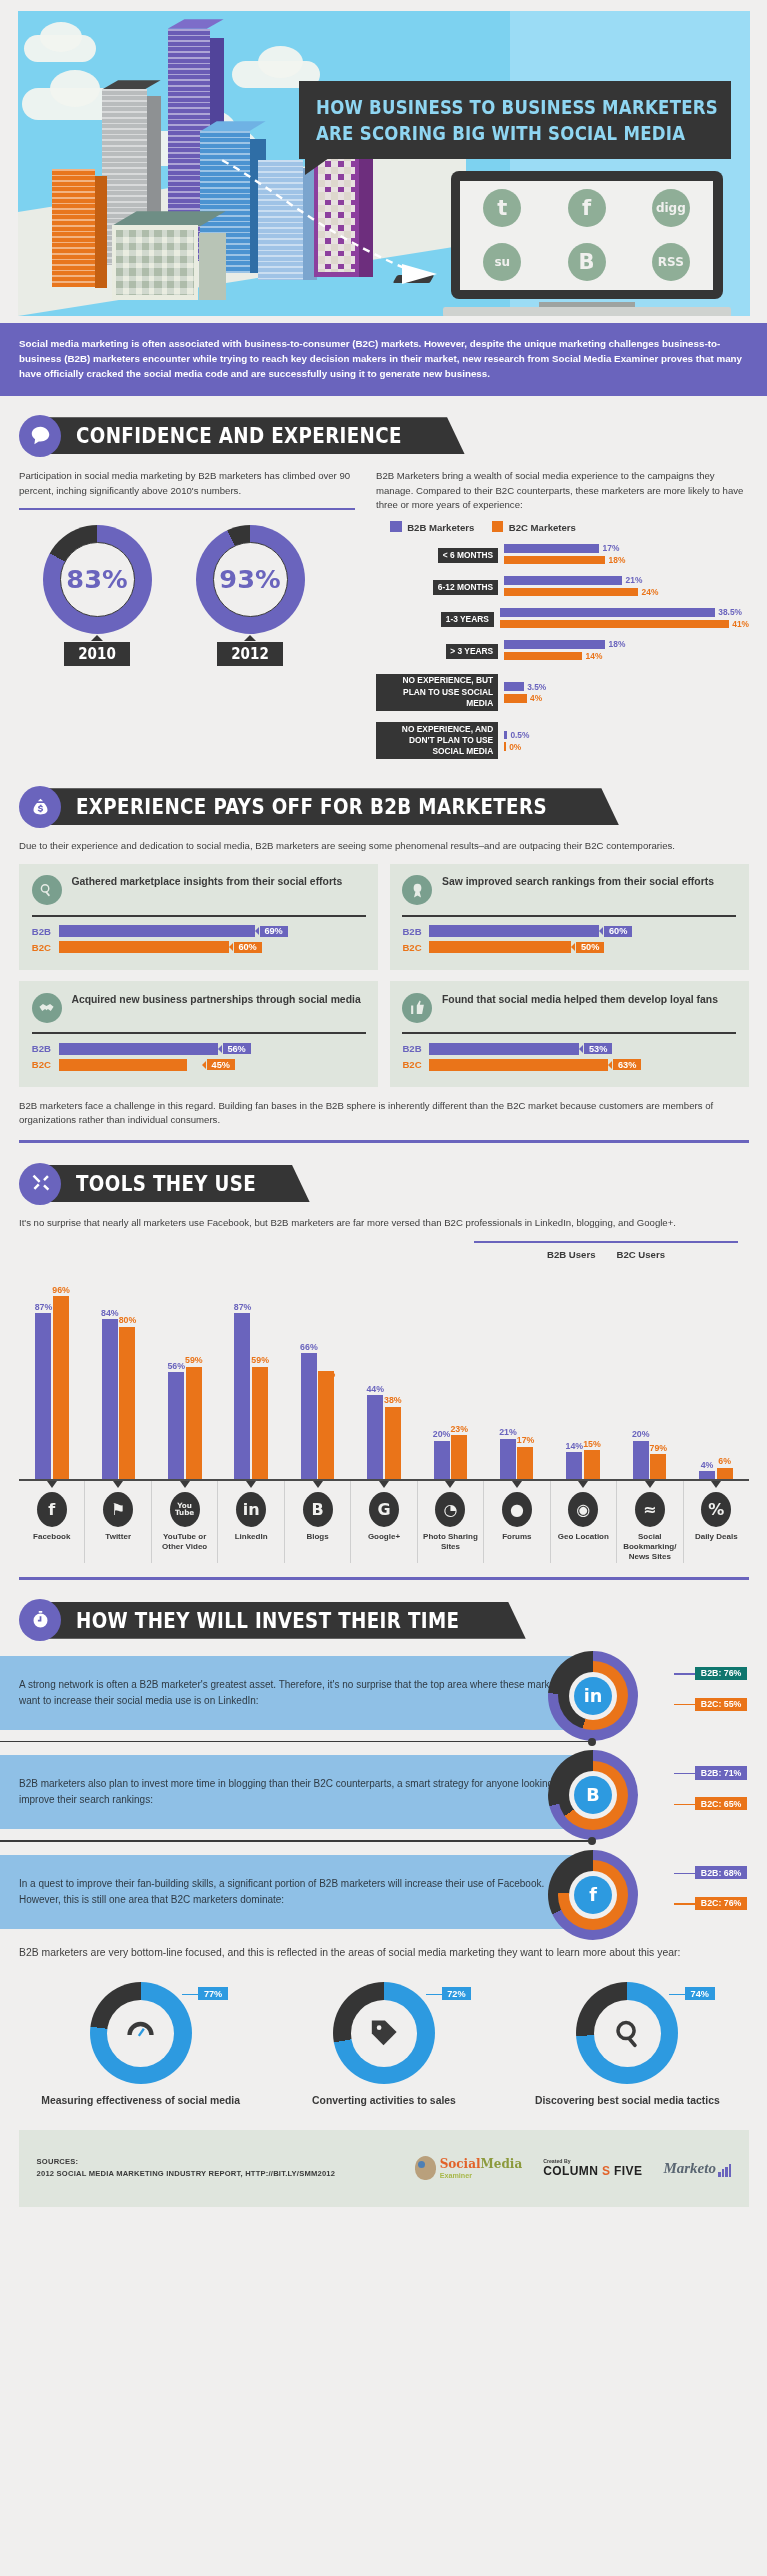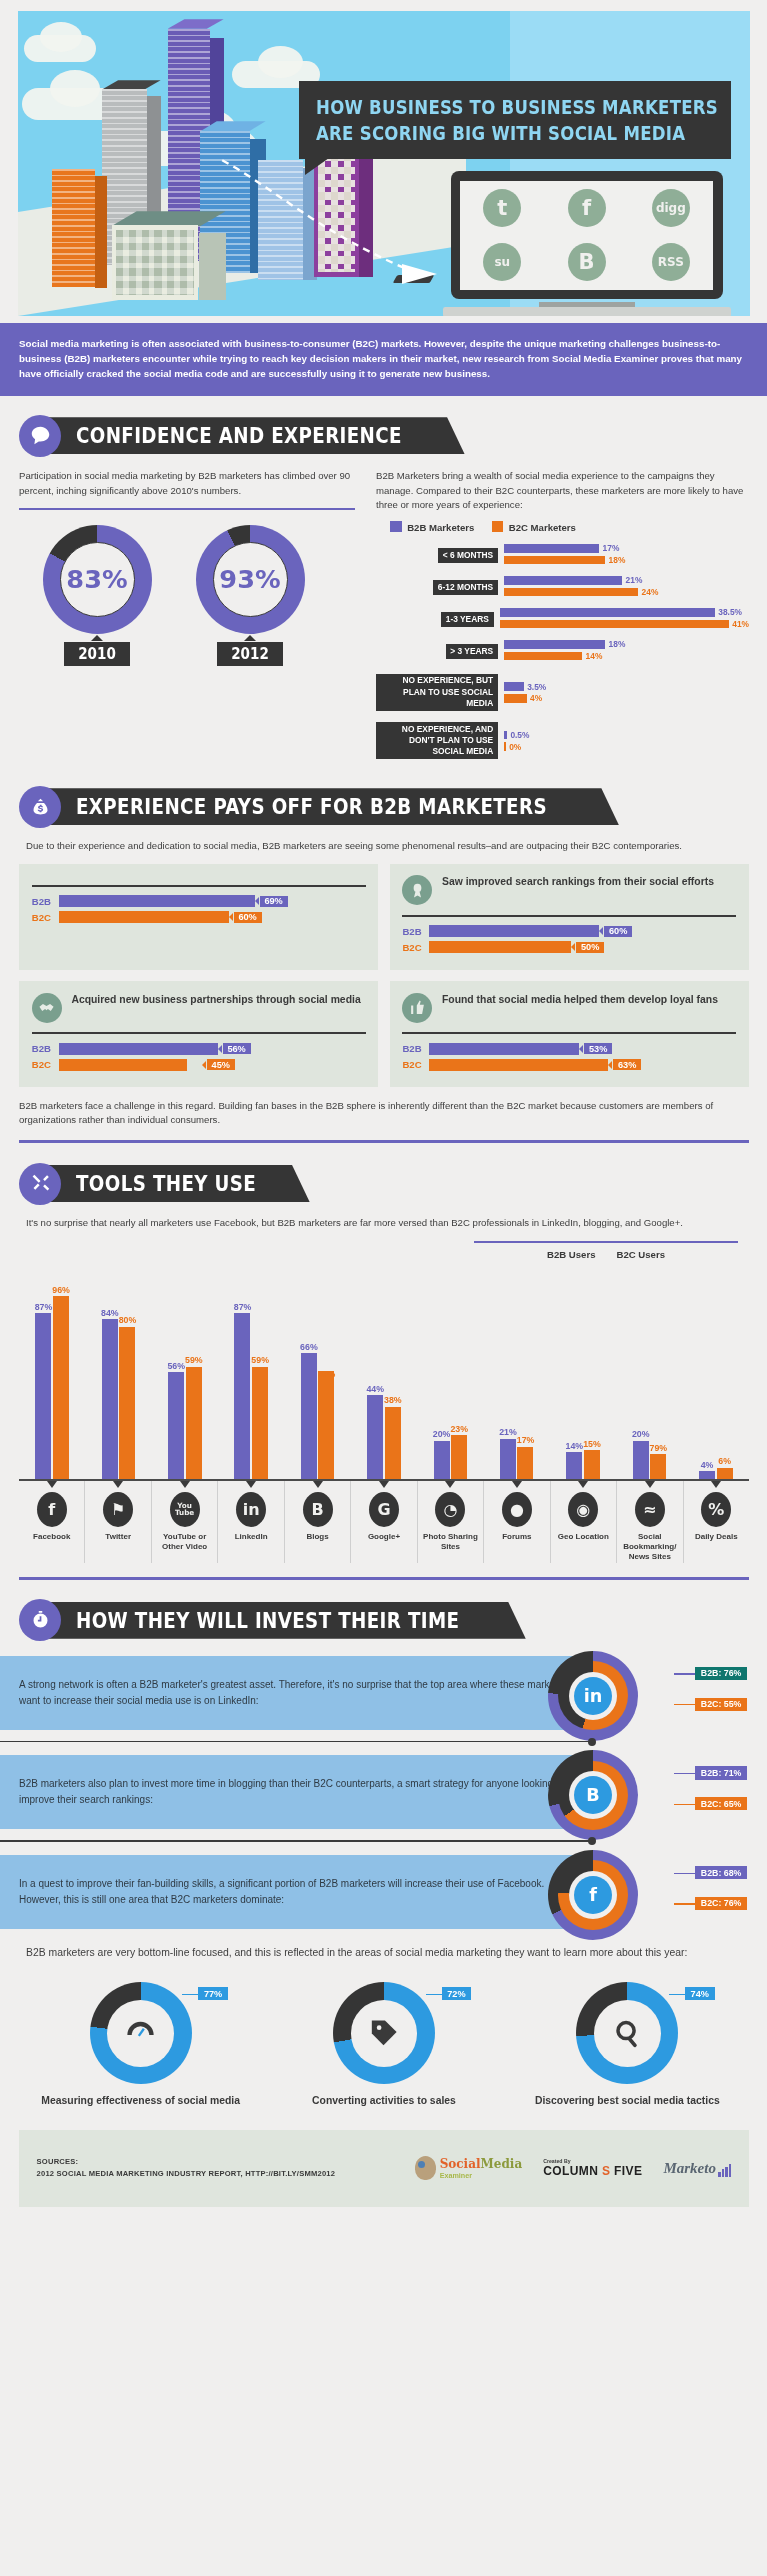--- a/index.html
+++ b/index.html
@@ -92,21 +92,21 @@
   .sec-badge { position:absolute; left:0; top:1.6px; width:42px;height:42px; border-radius:50%;
      background:#6a64bd; display:flex;align-items:center;justify-content:center; z-index:3; color:#fff; }
   .sec-badge svg { width:21px;height:21px; fill:#fff; }
   .sec-bar { margin-left:30px; height:37px; background:#353535; color:#fff; display:flex; align-items:center;
      padding: 0 42px 0 27px; clip-path: polygon(0 0, calc(100% - 17.6px) 0, 100% 100%, 0 100%); }
   .sec-bar span { font-family:"DejaVu Sans Condensed","Liberation Sans Narrow","Liberation Sans",sans-serif;
      font-weight:bold; font-size:21.6px; letter-spacing:0.4px; text-transform:uppercase; transform:scaleX(.94);
      transform-origin:left center; white-space:nowrap; }
 
   .body-txt { font-size:9.6px; line-height:1.5; color:#3e3e3e; }
-  .pad { padding: 0 26px; }
+  .pad { padding: 0 19px; }
 
   
   .conf-wrap { display:flex; gap:21px; padding: 11.2px 19px 0 19px; }
   .conf-left { width: 336px; }
   .conf-right { width: 373px; }
   .rule-purple { height:2.4px; background:#6a64bd; margin:9.6px 0 0 0; }
   .donuts { display:flex; gap:35px; justify-content:flex-start; margin-top:14.4px; padding-left:19px; }
   .donut-box { width:118px; text-align:center; position:relative; }
   .donut { width:109px;height:109px;border-radius:50%; margin:0 auto; position:relative; }
   .donut .hole { position:absolute; inset:17px; background:#f0efee; border-radius:50%;
@@ -436,20 +436,29 @@
     </div>
     <div class="sec-bar">
       <span>EXPERIENCE PAYS OFF FOR B2B MARKETERS</span>
     </div>
   </div>
   <div class="pad" style="margin-top:9.6px">
     <p class="body-txt">Due to their experience and dedication to social media, B2B marketers are seeing some phenomenal results–and are outpacing their B2C contemporaries.</p>
   </div>
   <div class="cards" id="cards">
       <div class="card">
+        <div class="card-head">
+          <div class="card-ic">
+            <svg viewBox="0 0 24 24">
+              <circle cx="10" cy="9" r="5.2" fill="none" stroke="#e7ece6" stroke-width="2"></circle>
+              <rect x="12.4" y="12.6" width="2.4" height="8" rx="1" transform="rotate(-40 13.6 16.6)"></rect>
+            </svg>
+          </div>
+          <div class="card-title">Gathered marketplace insights from their social efforts</div>
+        </div>
         <div class="card-rule"></div>
         <div class="cb-row">
           <div class="cb-lab" style="color:#6a64bd">B2B</div>
           <div class="cb-bar" style="width:196px;background:#6a64bd"></div>
           <div class="cb-tag" style="background:#6a64bd;margin-left:4.8px"><span style="position:absolute;left:-4.8px;top:50%;transform:translateY(-50%);border-top:4.8px solid transparent;border-bottom:4.8px solid transparent;border-right:4.8px solid #6a64bd"></span>69%</div>
         </div>
         <div class="cb-row">
           <div class="cb-lab" style="color:#ea7419">B2C</div>
           <div class="cb-bar" style="width:170px;background:#ea7419"></div>
           <div class="cb-tag" style="background:#ea7419;margin-left:4.8px"><span style="position:absolute;left:-4.8px;top:50%;transform:translateY(-50%);border-top:4.8px solid transparent;border-bottom:4.8px solid transparent;border-right:4.8px solid #ea7419"></span>60%</div>

